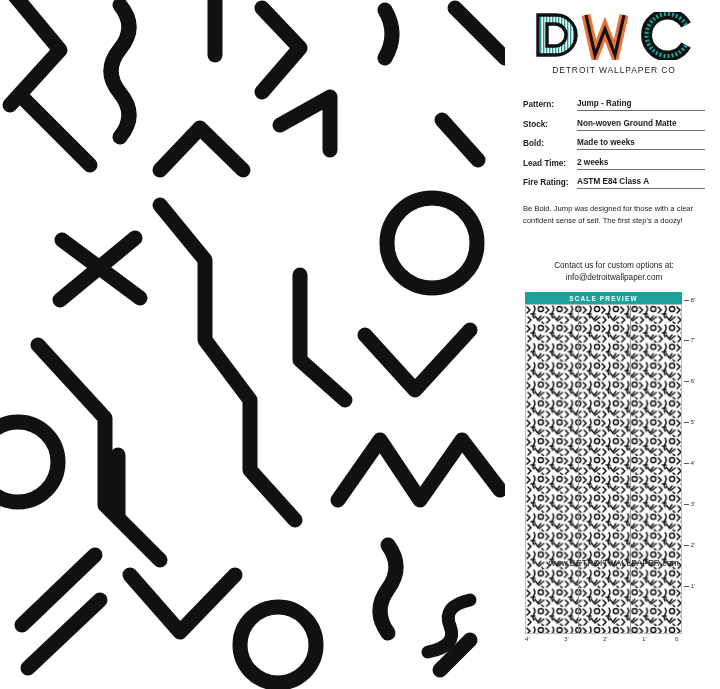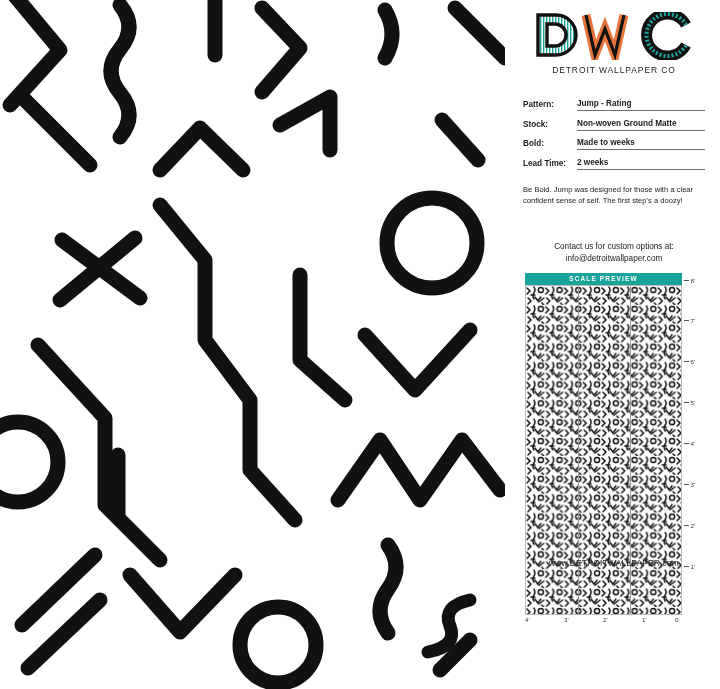--- a/index.html
+++ b/index.html
@@ -297,20 +297,24 @@
         <div class="spec-label">Stock:</div>
         <div class="spec-value">Non-woven Ground Matte</div>
       </div>
       <div class="spec-row">
         <div class="spec-label">Bold:</div>
         <div class="spec-value">Made to weeks</div>
       </div>
       <div class="spec-row">
         <div class="spec-label">Lead Time:</div>
         <div class="spec-value">2 weeks</div>
+      </div>
+      <div class="spec-row">
+        <div class="spec-label">Fire Rating:</div>
+        <div class="spec-value">ASTM E84 Class A</div>
       </div>
     </div>
 
     <div id="description">Be Bold.  Jump was designed for those with a clear confident sense of self.  The first step's a doozy!</div>
 
     <div id="contact-block">
       <span id="contact-line1">Contact us for custom options at:</span>
       <span id="contact-email">info@detroitwallpaper.com</span>
     </div>
 

